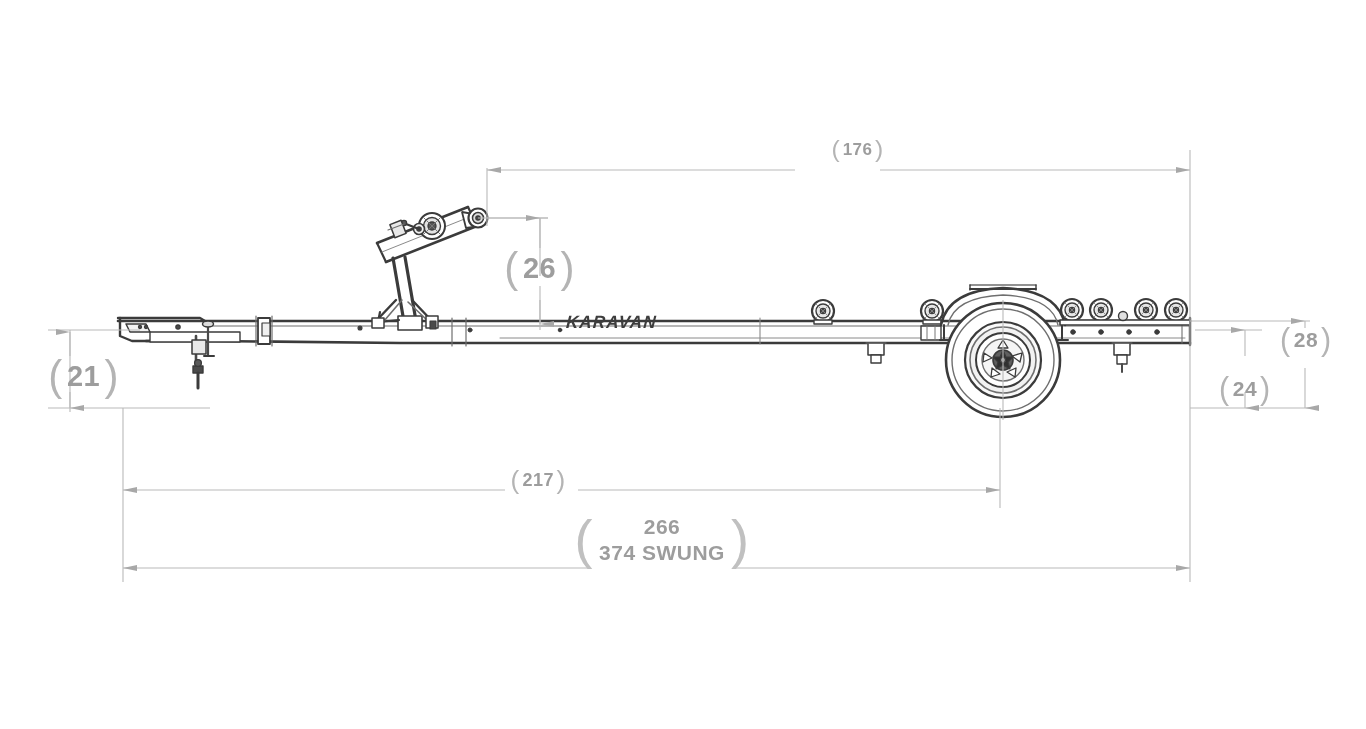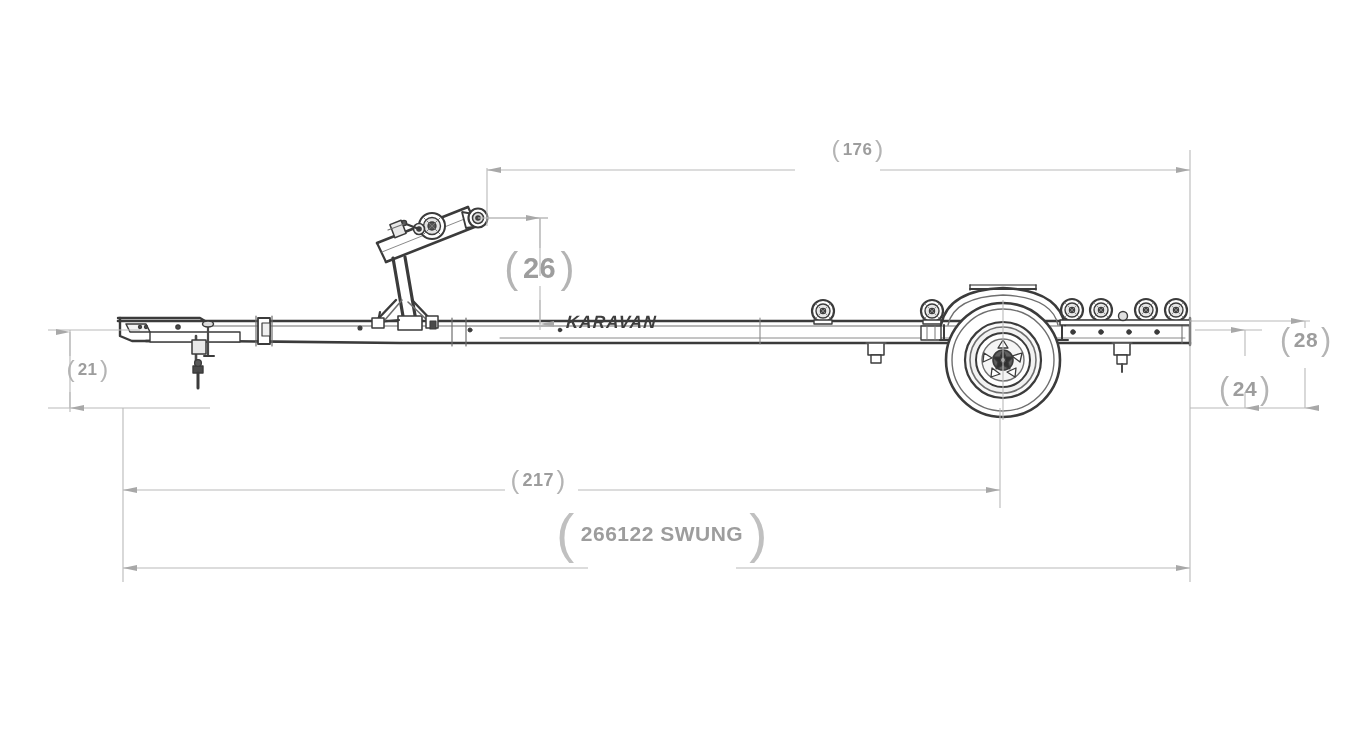--- a/index.html
+++ b/index.html
@@ -24,31 +24,31 @@
     font-weight:300;
     font-size:1.45em;
     line-height:0;
     position:relative;
     top:.10em;
     padding:0 .10em;
     color:#b4b4b4;
   }
   .dim-176{left:829px;top:140px;font-size:17px;}
   .dim-26{left:500px;top:252px;font-size:29px;}
-  .dim-21{left:44px;top:360px;font-size:17px;margin-left:20px;}
+  .dim-21{left:44px;top:360px;font-size:29px;}
   .dim-24{left:1216px;top:360px;font-size:21px;margin-top:17px;}
   .dim-28{left:1277px;top:328px;font-size:21px;}
   .dim-217{left:508px;top:470px;font-size:18px;}
 
   .dim-266{
     left:588px;top:514px;width:148px;text-align:center;
     font-size:21px;line-height:26px;
     display:flex;align-items:center;justify-content:center;
   }
-  .dim-266 .stack{display:flex;align-items:center;}
+  .dim-266 .stack{display:flex;flex-direction:column;align-items:center;}
   .dim-266 .l1{letter-spacing:.5px;}
   .dim-266 .l2{letter-spacing:.5px;}
   .bigparen{
     font-weight:200;
     font-size:54px;
     line-height:40px;
     color:#c0c0c0;
     padding:0 6px;
     position:relative;
     top:-1px;
@@ -373,18 +373,18 @@
   </div>
 
   <div class="dimtext dim-217">
     <span class="paren">(</span><span>217</span><span class="paren">)</span>
   </div>
 
   <div class="dimtext dim-266">
     <span class="bigparen">(</span>
     <span class="stack">
       <span class="l1">266</span>
-      <span class="l2">122 SWUNG</span>
+      <span class="l2">374 SWUNG</span>
     </span>
     <span class="bigparen">)</span>
   </div>
 
 </div>
 
 </body></html>

